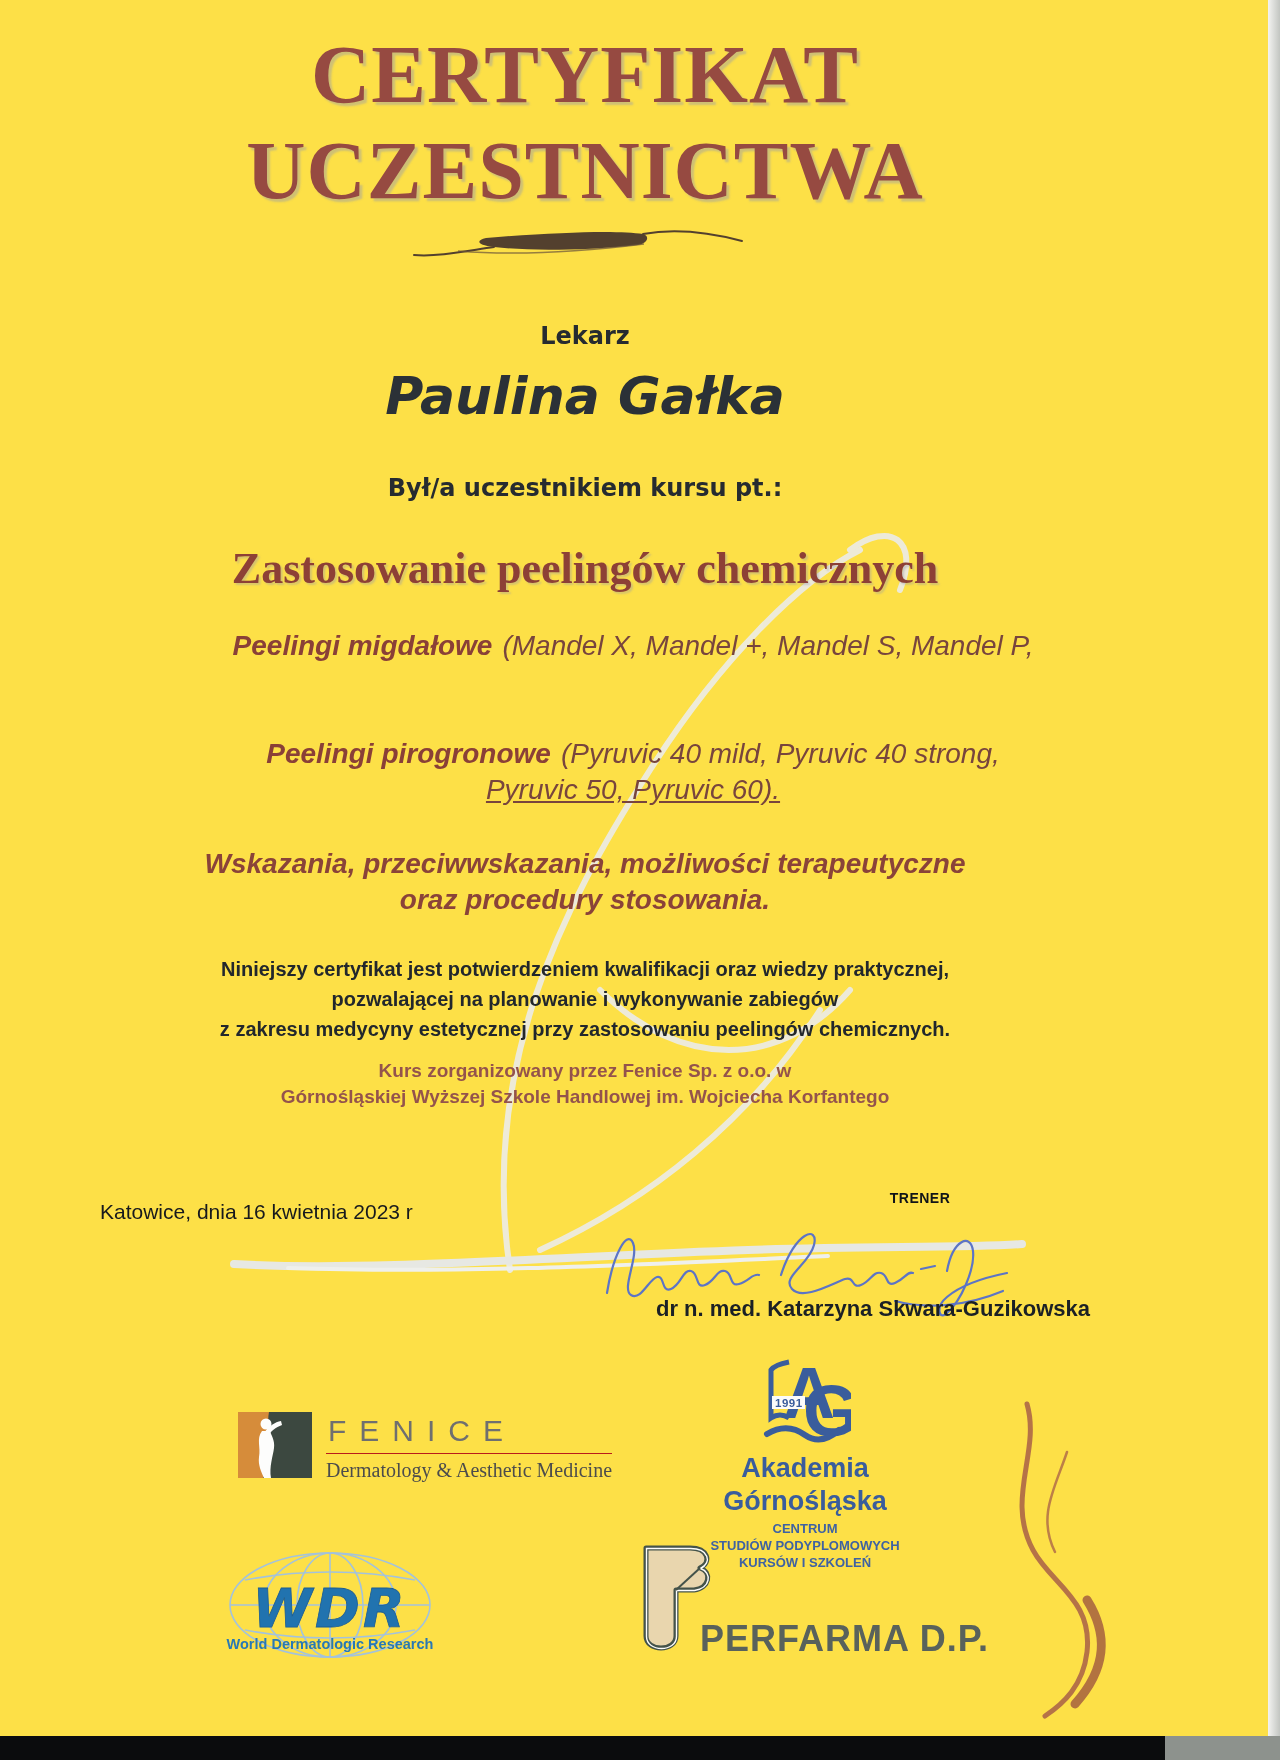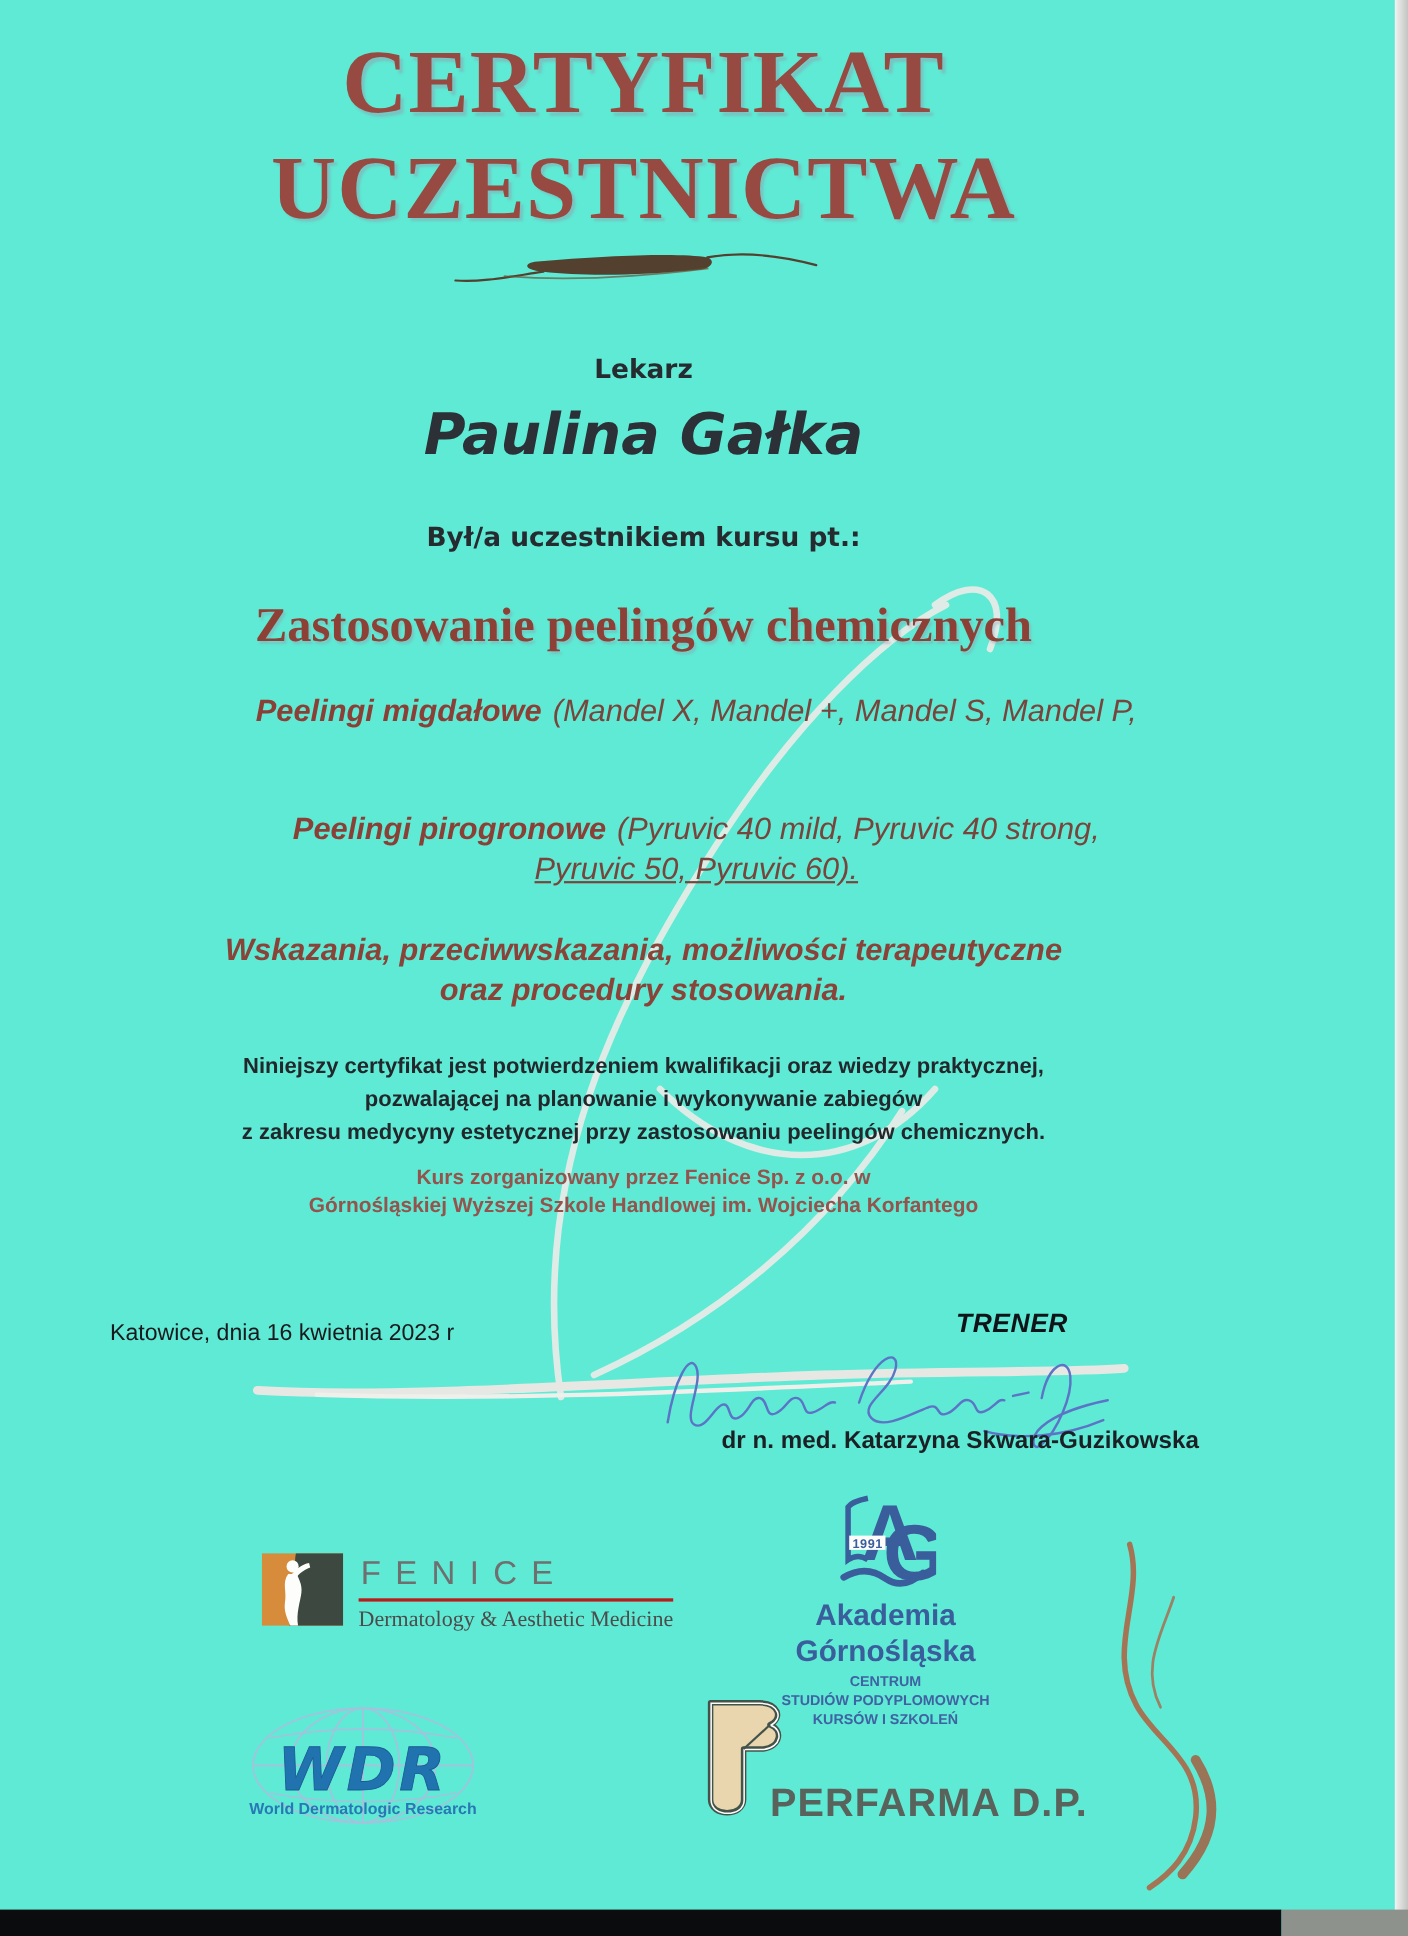--- a/index.html
+++ b/index.html
@@ -1,18 +1,18 @@
 <!DOCTYPE html>
 <html><head>
 <meta charset="utf-8">
 <style>
   html,body{margin:0;padding:0;background:#e8e8e8;}
   .sheet{
     position:relative;width:1280px;height:1760px;margin:0 auto;
-    background:#5eead4;overflow:hidden;
+    background:#fde047;overflow:hidden;
     font-family:"Liberation Sans",sans-serif;color:#22272c;
   }
   .abs{position:absolute;}
   .c{position:absolute;left:0;width:1170px;text-align:center;}
   .title{font-family:"Liberation Serif",serif;font-weight:bold;color:#964a41;
          font-size:82px;line-height:1;letter-spacing:1px;
          text-shadow:3px 3px 2px rgba(148,152,172,.45);}
   .title.l1{top:34px;}
   .title.l2{top:130px;}
   .swoosh{left:408px;top:220px;}
@@ -27,29 +27,29 @@
   .m1{top:630px;}.m2{top:666px;}
   .pv1{top:738px;}.pv2{top:774px;text-decoration:underline;}
   .scope{font-style:italic;font-weight:bold;font-size:28px;color:#8a4339;}
   .s1{top:848px;}.s2{top:884px;}
   .stmt{font-weight:bold;font-size:20px;color:#22272c;}
   .t1{top:958px;}.t2{top:988px;}.t3{top:1018px;}
   .org{font-weight:bold;font-size:19px;color:#94534c;}
   .o1{top:1060px;}.o2{top:1086px;}
   .date{left:100px;top:1200px;font-size:21px;color:#17191d;}
   .trener{left:800px;top:1190px;width:240px;text-align:center;font-weight:bold;
-          font-size:24px;letter-spacing:.5px;color:#101418;font-style:italic;}
+          font-size:14px;letter-spacing:.5px;color:#101418;}
   .signature{left:595px;top:1213px;}
   .trainer-name{left:390px;top:1296px;width:700px;text-align:right;font-weight:bold;
           font-size:22px;color:#1b2025;}
   
   .fenice{left:238px;top:1412px;display:flex;align-items:flex-start;}
   .fenice-text{margin-left:14px;}
   .fenice-word{font-size:30px;font-weight:normal;letter-spacing:13px;color:#6f6f6f;
-          border-bottom:3px solid #b91c1c;padding:2px 6px 5px 2px;}
+          border-bottom:1px solid #b91c1c;padding:2px 6px 5px 2px;}
   .fenice-tag{margin-top:5px;font-family:"Liberation Serif",serif;font-size:20px;color:#4c4c4c;}
   
   .ag{left:705px;top:1352px;width:200px;text-align:center;}
   .ag-name{font-weight:bold;font-size:27px;line-height:1.08;color:#3a5d9c;margin-top:4px;}
   .ag-dept{font-weight:bold;font-size:13px;line-height:1.3;color:#3f62a2;margin-top:5px;}
   
   .wdr{left:225px;top:1550px;}
   
   .perfarma-mark{left:630px;top:1540px;}
   .perfarma-word{left:700px;top:1618px;font-weight:bold;font-size:36px;letter-spacing:1px;color:#59625b;}

